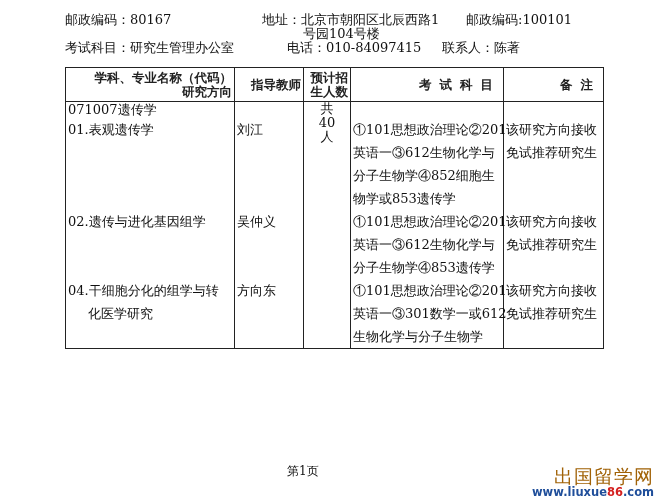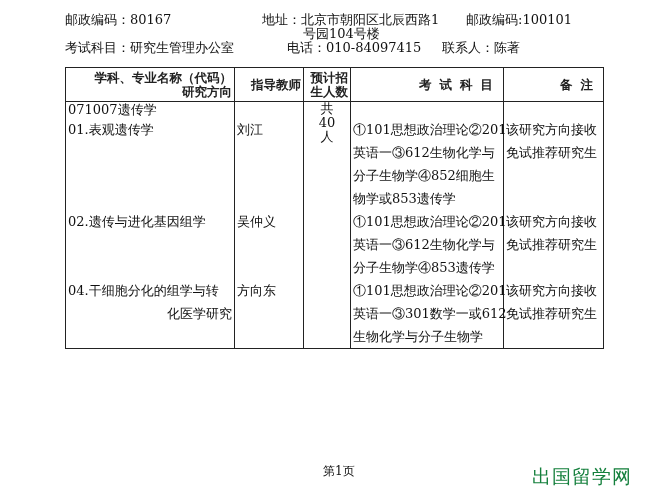--- a/index.html
+++ b/index.html
@@ -6,25 +6,25 @@
   body { width:663px; height:500px; position:relative; overflow:hidden;
          font-family:"DejaVu Serif","Liberation Serif",serif; color:#111; font-size:13px; }
   .hdr { position:absolute; font-size:13px; line-height:16px; white-space:nowrap; }
   table.grid { position:absolute; left:65px; top:67px; border-collapse:collapse; table-layout:fixed; width:538px; }
   table.grid td, table.grid th { border-left:1.5px solid #222; border-right:1.5px solid #222; vertical-align:top; padding:0 2px; font-weight:normal; }
   table.grid thead th { border-top:1.5px solid #222; border-bottom:1.5px solid #222; text-align:right; font-size:12.5px; line-height:14px; height:33px; vertical-align:middle; font-weight:bold; color:#222; }
   table.grid tbody tr:last-child td { border-bottom:1.5px solid #222; }
   .line { line-height:23px; font-size:13px; white-space:nowrap; }
   .major { line-height:16px; font-size:13px; }
   .quota { text-align:center; line-height:14px; font-size:13px; }
-  .indent { padding-left:20px;text-align:right; }
+  .indent { padding-left:20px; }
   .spaced { letter-spacing:8px; }
-  .footer { position:absolute; left:287px; top:463px; font-size:12px;margin-left:36px; }
+  .footer { position:absolute; left:287px; top:463px; font-size:12px; }
   .wm { position:absolute; left:532px; top:466px; text-align:right; }
-  .wm-cn { font-family:"DejaVu Sans","Liberation Sans",sans-serif; font-size:19px; color:#15803d; letter-spacing:1px; line-height:20px; }
+  .wm-cn { font-family:"DejaVu Sans","Liberation Sans",sans-serif; font-size:19px; color:#a16207; letter-spacing:1px; line-height:20px; }
   .wm-url { font-family:"DejaVu Sans","Liberation Sans",sans-serif; font-size:11.5px; color:#1f4e9a; font-weight:bold; line-height:12px; }
   .wm-url .hl { color:#d42020; }
 </style>
 </head>
 <body>
 
 <div class="hdr" style="left:65px;top:12px;"><span>邮政编码：</span><span>80167</span></div>
 <div class="hdr" style="left:262px;top:12px;"><span>地址：</span><span>北京市朝阳区北辰西路1</span></div>
 <div class="hdr" style="left:303px;top:26px;">号园104号楼</div>
 <div class="hdr" style="left:466px;top:12px;"><span>邮政编码:</span><span>100101</span></div>
@@ -114,13 +114,14 @@
           <div class="line">免试推荐研究生</div>
       </td>
     </tr>
   </tbody>
 </table>
 
 <div class="footer">第1页</div>
 
 <div class="wm">
   <div class="wm-cn">出国留学网</div>
+  <div class="wm-url"><span>www.liuxue</span><span class="hl">86</span><span>.com</span></div>
 </div>
 
 </body></html>

